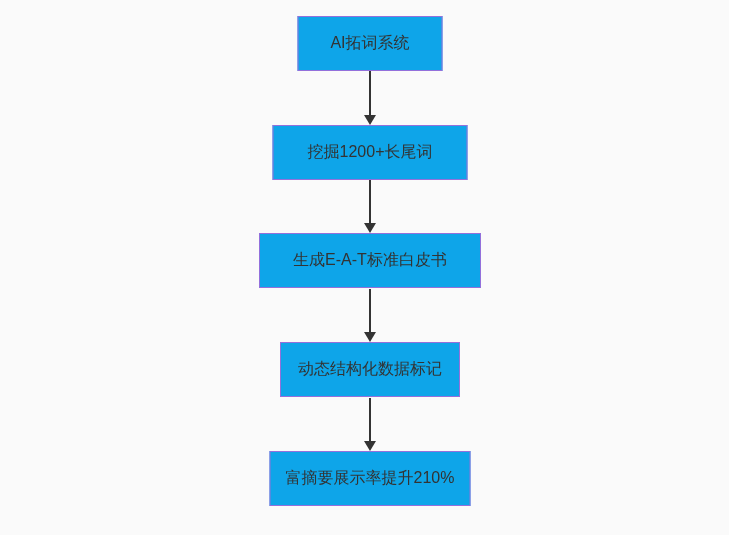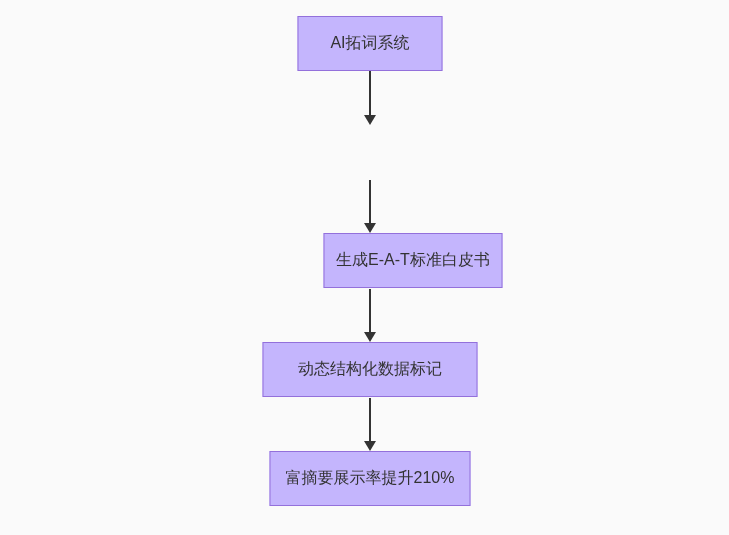--- a/index.html
+++ b/index.html
@@ -15,34 +15,34 @@
     height: 535px;
     background: #FAFAFA;
     overflow: hidden;
   }
   .flow-node {
     position: absolute;
     left: 370px;
     transform: translateX(-50%);
     height: 55px;
     box-sizing: border-box;
-    background: #c4b5fd;
+    background: #0ea5e9;
     border: 1.5px solid #9370DB;
     color: #333333;
     font-size: 16px;
     display: flex;
     align-items: center;
     justify-content: center;
     white-space: nowrap;
     text-align: center;
   }
   .node-1 { top: 16px;  width: 145px; }
   .node-2 { top: 125px; width: 195px; }
-  .node-3 { top: 233px; width: 179px; margin-left: 43px; }
-  .node-4 { top: 342px; width: 215px; text-align: right; }
+  .node-3 { top: 233px; width: 222px; }
+  .node-4 { top: 342px; width: 180px; text-align: right; }
   .node-5 { top: 451px; width: 201px; }
 
   .arrow {
     position: absolute;
     left: 370px;
     transform: translateX(-50%);
     width: 12px;
     display: flex;
     flex-direction: column;
     align-items: center;
@@ -71,20 +71,23 @@
 
   <div class="flow-node node-1">
     <span>AI拓词系统</span>
   </div>
 
   <div class="arrow arrow-1">
     <div class="arrow-line"></div>
     <div class="arrow-head"></div>
   </div>
 
+  <div class="flow-node node-2">
+    <span>挖掘1200+长尾词</span>
+  </div>
 
   <div class="arrow arrow-2">
     <div class="arrow-line"></div>
     <div class="arrow-head"></div>
   </div>
 
   <div class="flow-node node-3">
     <span>生成E-A-T标准白皮书</span>
   </div>
 

